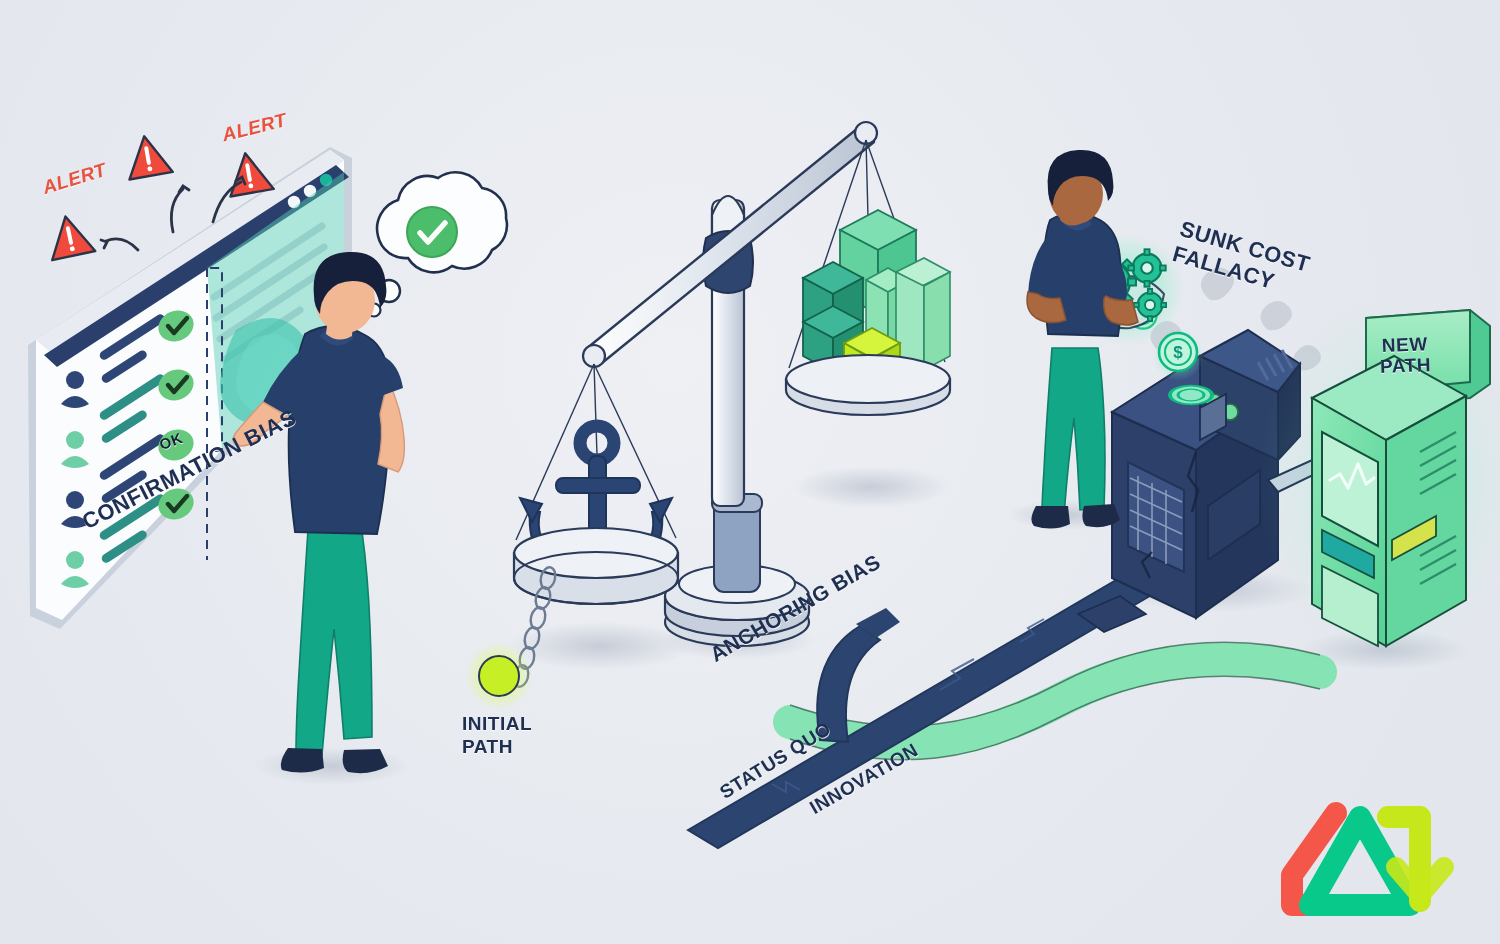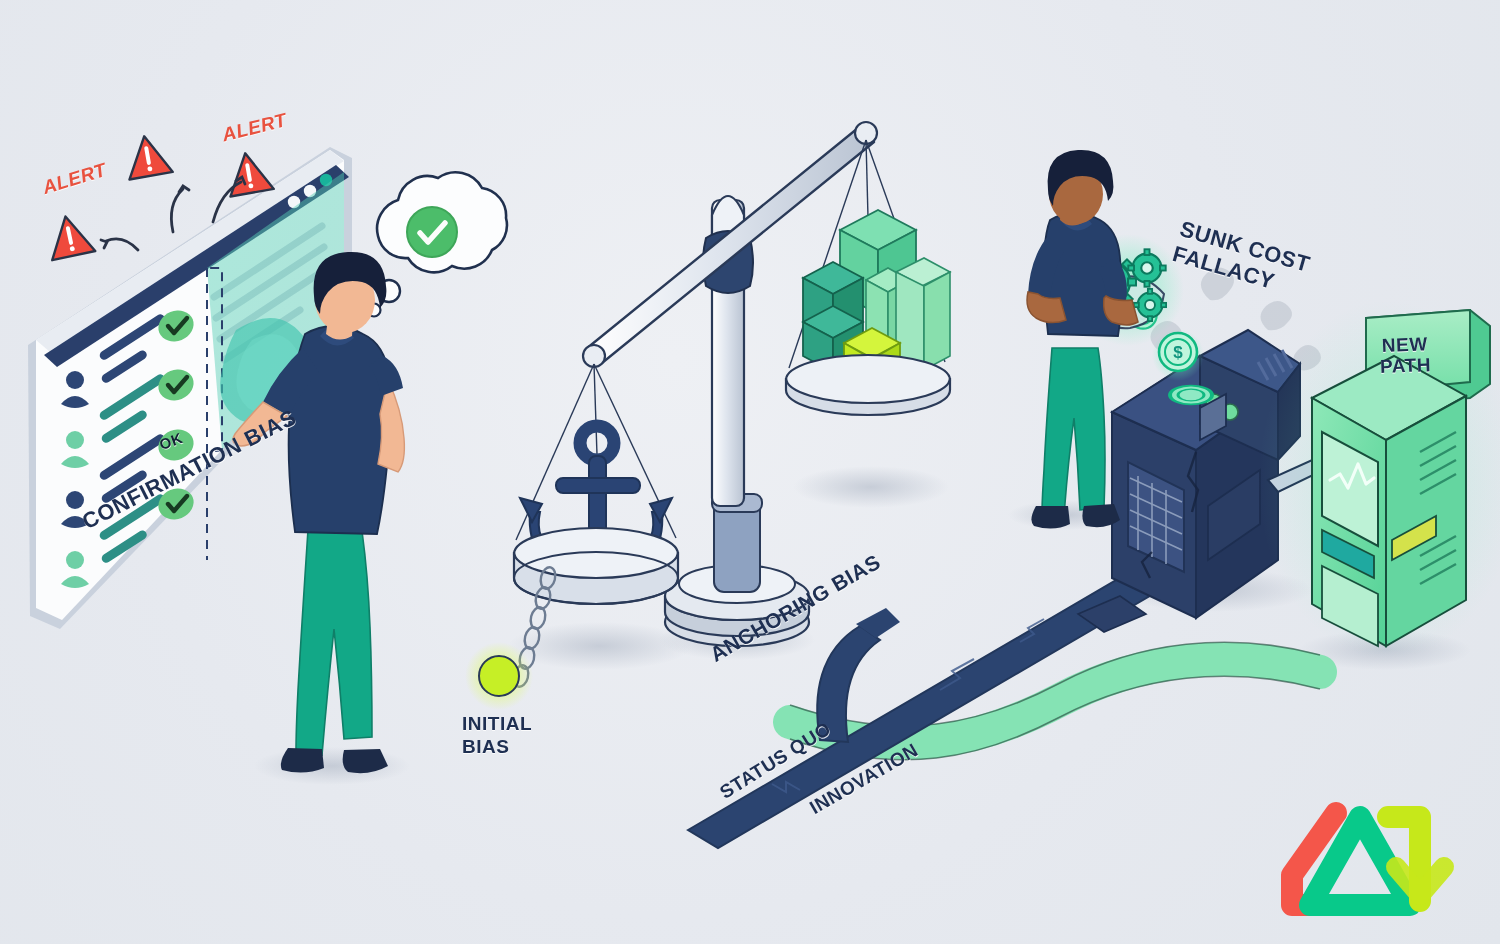--- a/index.html
+++ b/index.html
@@ -559,21 +559,21 @@
   </svg>
 
   <div class="lbl alert al1">ALERT</div>
   <div class="lbl alert al2">ALERT</div>
 
   <div class="lbl cap-confirmation">CONFIRMATION BIAS</div>
   <div class="lbl cap-ok">OK</div>
 
   <div class="lbl cap-anchoring">ANCHORING BIAS</div>
   <div class="lbl cap-initial">INITIAL
-BIAS</div>
+PATH</div>
 
   <div class="lbl cap-statusquo">STATUS QUO</div>
   <div class="lbl cap-innovation">INNOVATION</div>
 
   <div class="lbl cap-sunk">SUNK COST
 FALLACY</div>
   <div class="lbl cap-newpath">NEW
 PATH</div>
 
 </div>

